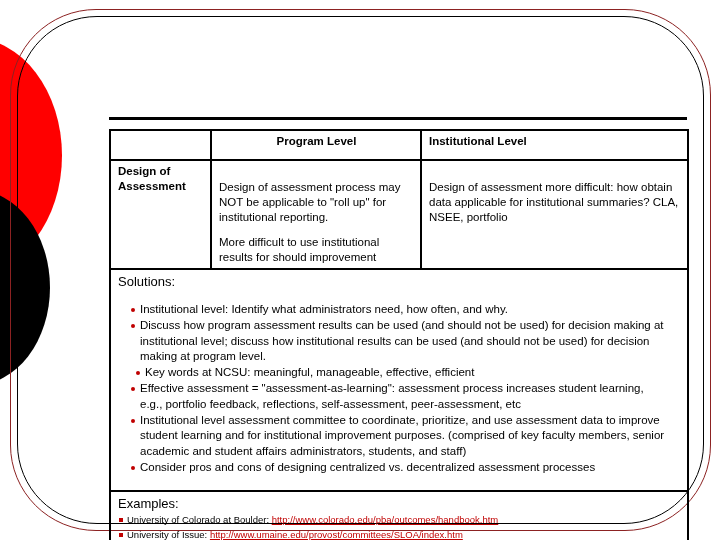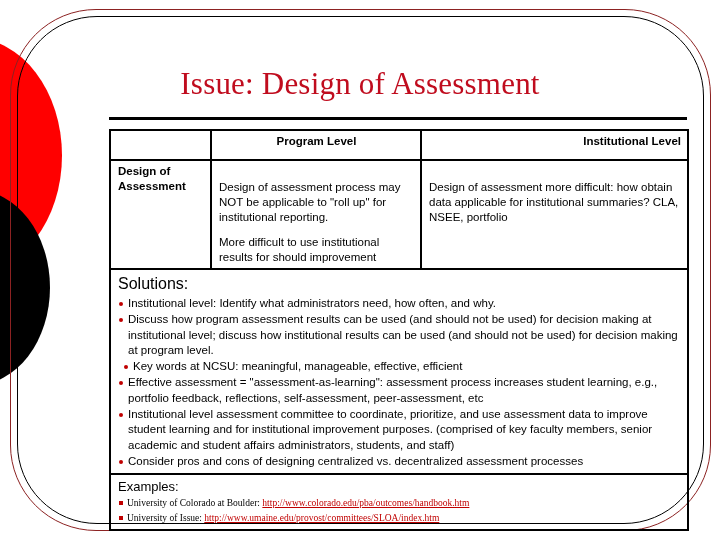--- a/index.html
+++ b/index.html
@@ -111,46 +111,45 @@
   .col-a { width: 101px; }
   .col-b { width: 210px; }
   .col-c { width: 267px; }
 
   td.hdr {
     font-weight: bold;
     font-size: 12.5px;
     height: 22px;
     padding-top: 5px;
     padding-bottom: 4px;
-    text-align: right;
   }
   td.hdr-center { text-align: center; }
   td.blank-hdr { }
 
   td.rowlabel {
     font-weight: bold;
     font-size: 12.5px;
     line-height: 1.34;
     padding-top: 6px;
   }
   td.body-cell { padding-top: 6px; height: 80px; }
   .cell-p { margin: 16px 0 0 0; }
   .cell-p + .cell-p { margin-top: 9px; }
 
   
   td.solutions-cell {
     padding: 5px 8px 6px 7px;
   }
   .sol-head {
-    font-size: 16px;
+    font-size: 13px;
     margin: 0 0 2px 0;
   }
   ul.bullets {
     list-style: none;
-    margin: 0;
+    margin: 12px;
     padding: 0;
   }
   ul.bullets li {
     position: relative;
     padding-left: 10px;
     margin: 0 0 1px 0;
     font-size: 11.5px;
     line-height: 1.33;
   }
   ul.bullets li::before {
@@ -178,21 +177,20 @@
     list-style: none;
     margin: 0;
     padding: 0;
   }
   ul.ex-bullets li {
     position: relative;
     padding-left: 9px;
     margin: 0 0 2px 0;
     font-size: 9.5px;
     line-height: 1.3;
-    font-family: Liberation Serif, serif;
   }
   ul.ex-bullets li::before {
     content: "";
     position: absolute;
     left: 1px;
     top: 4px;
     width: 4px;
     height: 4px;
     background: #C00000;
   }
@@ -219,21 +217,20 @@
 <div id="slide">
 
   <div class="deco-circle" id="red-circle"></div>
   <div class="deco-circle" id="black-circle"></div>
 
   <div class="frame" id="frame-outer"></div>
   <div class="frame" id="frame-inner"></div>
 
   <div id="content">
 
-    <div id="title">Issue: Design of Assessment</div>
     <div id="title-rule"></div>
 
     <table id="main-table">
       <colgroup>
         <col class="col-a">
           <col class="col-b">
           <col class="col-c">
       </colgroup>
       <tbody>
         <tr>

